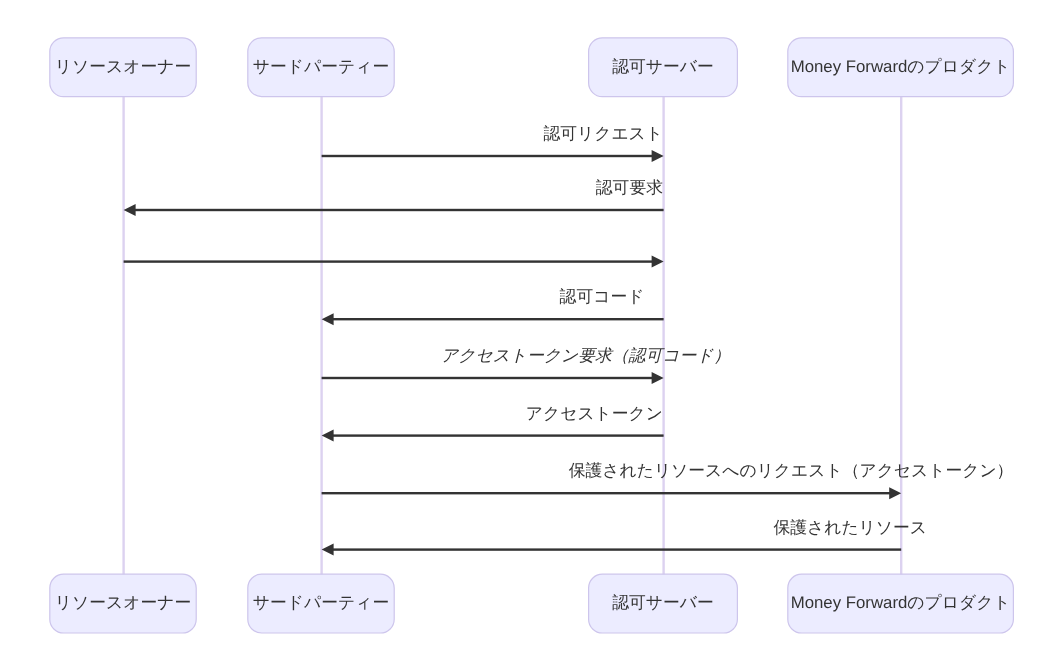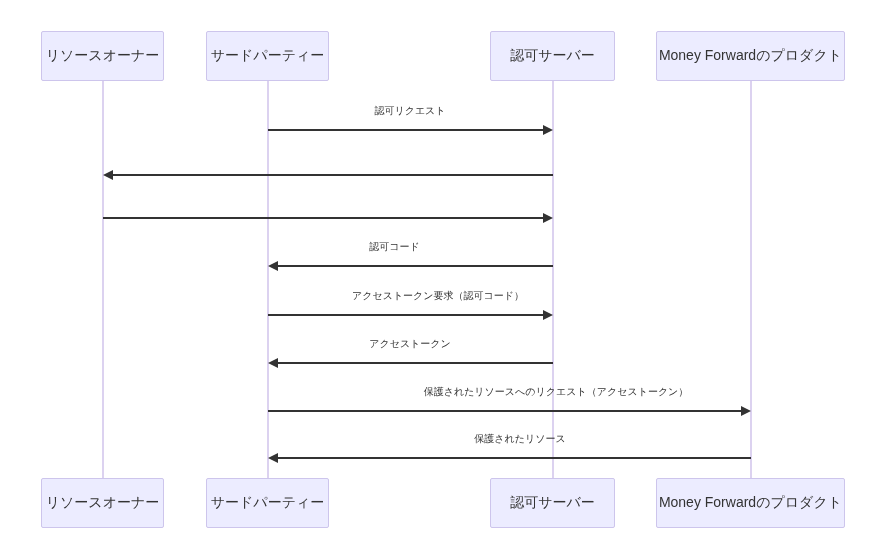--- a/index.html
+++ b/index.html
@@ -18,42 +18,42 @@
     position: relative;
     width: 885px;
     height: 559px;
     background: #ffffff;
   }
   .actor-box {
     position: absolute;
     box-sizing: border-box;
     background: #ECECFF;
     border: 1px solid #CDC5EC;
-    border-radius: 2px;
+    border-radius: 12px;
     display: flex;
     align-items: center;
     justify-content: center;
     font-size: 14px;
     color: #333333;
     white-space: nowrap;
     text-align: center;
     z-index: 3;
   }
   .lifeline {
     position: absolute;
     width: 2px;
     background: #DCD2F0;
     z-index: 1;
   }
   .msg-label {
     position: absolute;
-    font-size: 10px;
+    font-size: 14px;
     line-height: 16px;
     color: #333333;
-    text-align: center;
+    text-align: right;
     white-space: nowrap;
     z-index: 2;
   }
   .msg-line {
     position: absolute;
     height: 2px;
     background: #333333;
     z-index: 2;
   }
   .arrowhead {
@@ -71,28 +71,29 @@
 <body>
 
 <div class="diagram">
     <div class="lifeline" style="left: 101.5px; top: 80px; height: 399px;"></div>
     <div class="lifeline" style="left: 266.5px; top: 80px; height: 399px;"></div>
     <div class="lifeline" style="left: 551.5px; top: 80px; height: 399px;"></div>
     <div class="lifeline" style="left: 749.5px; top: 80px; height: 399px;"></div>
     <div class="msg-label" style="left: 267.5px; width: 285px; top: 103px;">認可リクエスト</div>
     <div class="msg-line" style="left: 267.5px; width: 276px; top: 129px;"></div>
     <div class="arrowhead right" style="left: 542.5px; top: 125px;"></div>
+    <div class="msg-label" style="left: 102.5px; width: 450px; top: 148px;">認可要求</div>
     <div class="msg-line" style="left: 111.5px; width: 441px; top: 174px;"></div>
     <div class="arrowhead left" style="left: 102.5px; top: 170px;"></div>
     <div class="msg-line" style="left: 102.5px; width: 441px; top: 217px;"></div>
     <div class="arrowhead right" style="left: 542.5px; top: 213px;"></div>
     <div class="msg-label" style="left: 252px; width: 285px; top: 239px;">認可コード</div>
     <div class="msg-line" style="left: 276.5px; width: 276px; top: 265px;"></div>
     <div class="arrowhead left" style="left: 267.5px; top: 261px;"></div>
-    <div class="msg-label" style="left: 267.5px; width: 341px; top: 288px;">アクセストークン要求（認可コード）</div>
+    <div class="msg-label" style="left: 267.5px; width: 341px; top: 288px; font-style: italic;">アクセストークン要求（認可コード）</div>
     <div class="msg-line" style="left: 267.5px; width: 276px; top: 314px;"></div>
     <div class="arrowhead right" style="left: 542.5px; top: 310px;"></div>
     <div class="msg-label" style="left: 267.5px; width: 285px; top: 336px;">アクセストークン</div>
     <div class="msg-line" style="left: 276.5px; width: 276px; top: 362px;"></div>
     <div class="arrowhead left" style="left: 267.5px; top: 358px;"></div>
     <div class="msg-label" style="left: 267.5px; width: 577px; top: 384px;">保護されたリソースへのリクエスト（アクセストークン）</div>
     <div class="msg-line" style="left: 267.5px; width: 474px; top: 410px;"></div>
     <div class="arrowhead right" style="left: 740.5px; top: 406px;"></div>
     <div class="msg-label" style="left: 267.5px; width: 505px; top: 431px;">保護されたリソース</div>
     <div class="msg-line" style="left: 276.5px; width: 474px; top: 457px;"></div>

